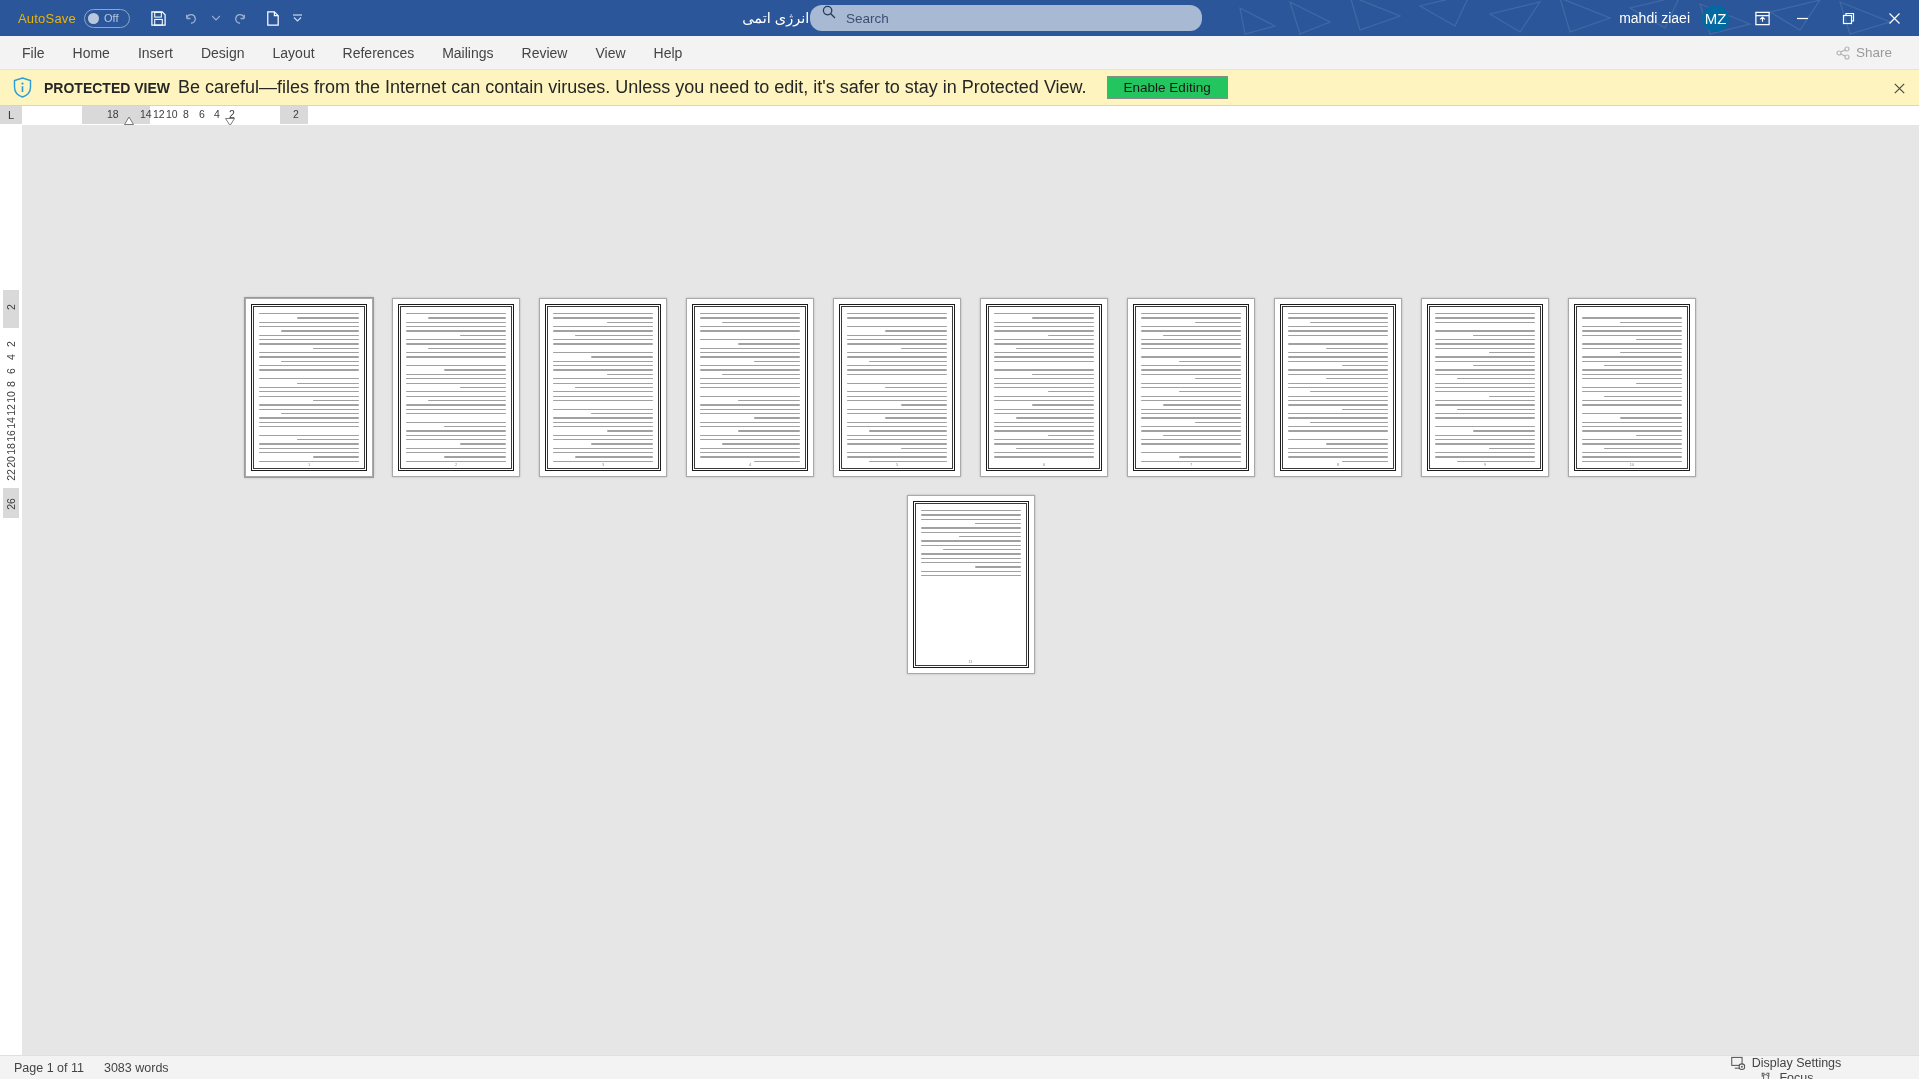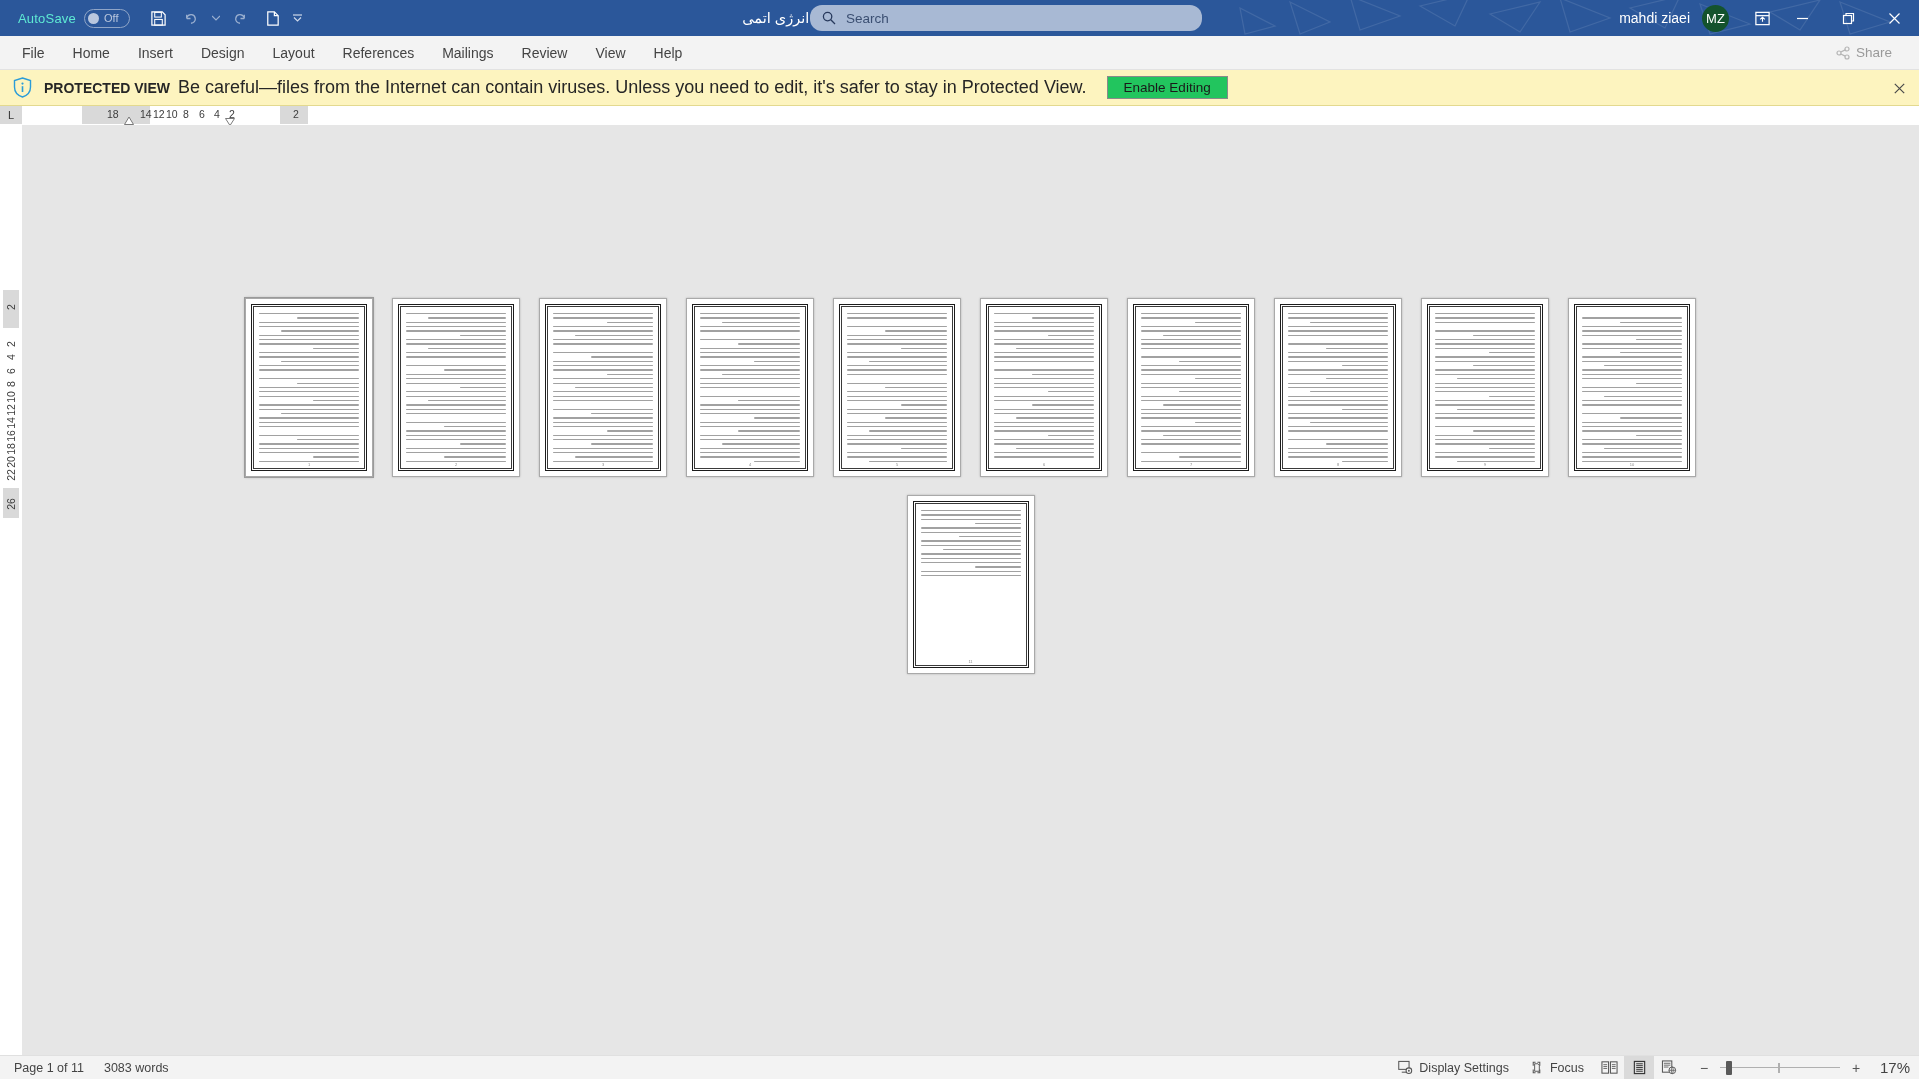--- a/index.html
+++ b/index.html
@@ -18,21 +18,21 @@
     align-items: center;
     position: relative;
     color: #ffffff;
     overflow: hidden;
   }
   .tb-deco { position:absolute; inset:0; pointer-events:none; opacity:.10; }
   .autosave {
     display: flex; align-items: center; gap: 8px;
     margin-left: 18px; z-index: 2;
   }
-  .autosave-label { font-size: 13px; color: #5eead4; letter-spacing:.2px;}
+  .autosave-label { font-size: 13px; color: #eab308; letter-spacing:.2px;}
   .toggle {
     width: 46px; height: 19px; border-radius: 10px;
     border: 1px solid #8fa5c7; background: transparent;
     display: flex; align-items: center; padding: 0 3px; gap:5px;
   }
   .toggle .knob { width: 11px; height: 11px; border-radius: 50%; background: #b9c7de; }
   .toggle .off-text { font-size: 11px; color: #b9c7de; }
 
   .qat { display:flex; align-items:center; gap: 2px; margin-left: 14px; z-index:2;}
   .qat-btn {
@@ -48,34 +48,34 @@
     font-size: 14.5px; pointer-events: none;
   }
   .doc-title > * { pointer-events: auto; }
   .title-sep { color: #d6def0; }
   .title-caret { font-size: 9px; margin-left: 1px; }
 
   .searchbox {
     position: absolute; left: 810px; top: 5px;
     width: 392px; height: 26px;
     background: #a8b9d4; border-radius: 12px;
-    display: flex; align-items: center; gap: 10px; padding-left: 12px;
+    display: flex; gap: 10px; padding-left: 12px;
     z-index: 3;
   }
   .searchbox input {
     background: transparent; border: none; outline: none;
     font-size: 13.5px; color: #1c2f52; font-family: inherit; width: 320px;
   }
   .searchbox input::placeholder { color: #3b4f72; opacity: 1;}
 
   .tb-right { margin-left: auto; display: flex; align-items: center; z-index: 3; padding-right: 2px;}
   .user-name { font-size: 14px; margin-right: 12px; }
   .avatar {
     width: 27px; height: 27px; border-radius: 50%;
-    background: #14532d; color: #fff; font-size: 13px;
+    background: #0369a1; color: #fff; font-size: 15px;
     display: flex; align-items: center; justify-content: center;
     margin-right: 16px;
   }
   .ribbon-opt { width: 34px; height: 30px; display:flex;align-items:center;justify-content:center; cursor:pointer;}
   .wbtn { width: 46px; height: 36px; display:flex;align-items:center;justify-content:center; cursor:pointer;}
 
   
   .ribbon {
     height: 34px; background: #f3f3f3;
     display: flex; align-items: center; position: relative;
@@ -189,21 +189,21 @@
   
   .statusbar {
     height: 24px; background: #f3f3f3;
     display: flex; align-items: center;
     border-top: 1px solid #e0e0e0;
     font-size: 12.5px; color: #444;
     position: absolute; bottom: 0; left: 0; right: 0;
   }
   .sb-item { padding: 0 10px; height: 24px; line-height: 24px; cursor: pointer; white-space: nowrap;}
   .sb-item.first { margin-left: 4px; }
-  .sb-right { margin-left: auto; display: flex; align-items: center; height: 24px; padding-right: 9px;}
+  .sb-right { margin-left: auto; display: flex; align-items: center; height: 24px; padding-right: 20px; flex-direction: column;}
   .sb-btn {
     display: flex; align-items: center; gap: 6px;
     padding: 0 10px; height: 24px; cursor: pointer; font-size: 12.5px; color:#444;
   }
   .view-btn {
     width: 30px; height: 24px; display:flex;align-items:center;justify-content:center; cursor:pointer;
   }
   .view-btn.active { background: #dadada; }
   .zoom-wrap { display: flex; align-items: center; gap: 8px; margin-left: 12px; }
   .zoom-minus, .zoom-plus { width: 16px; text-align:center; cursor:pointer; color:#555; font-size: 14px;}

